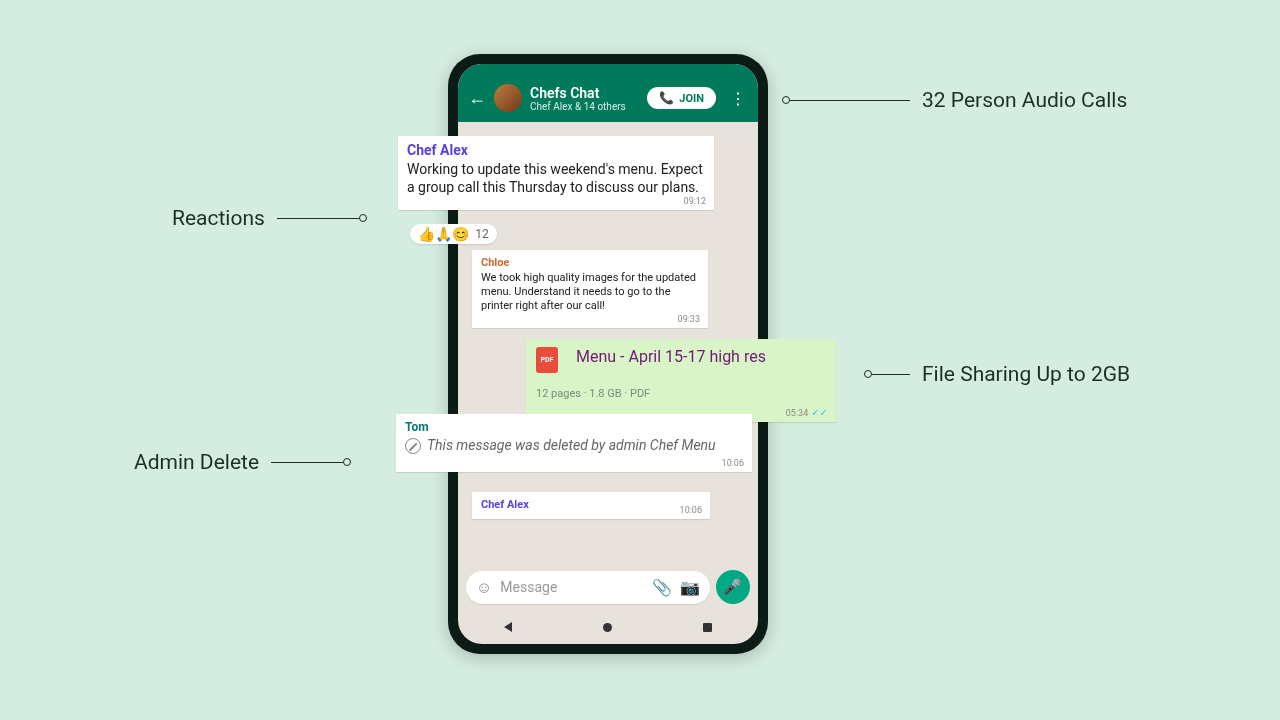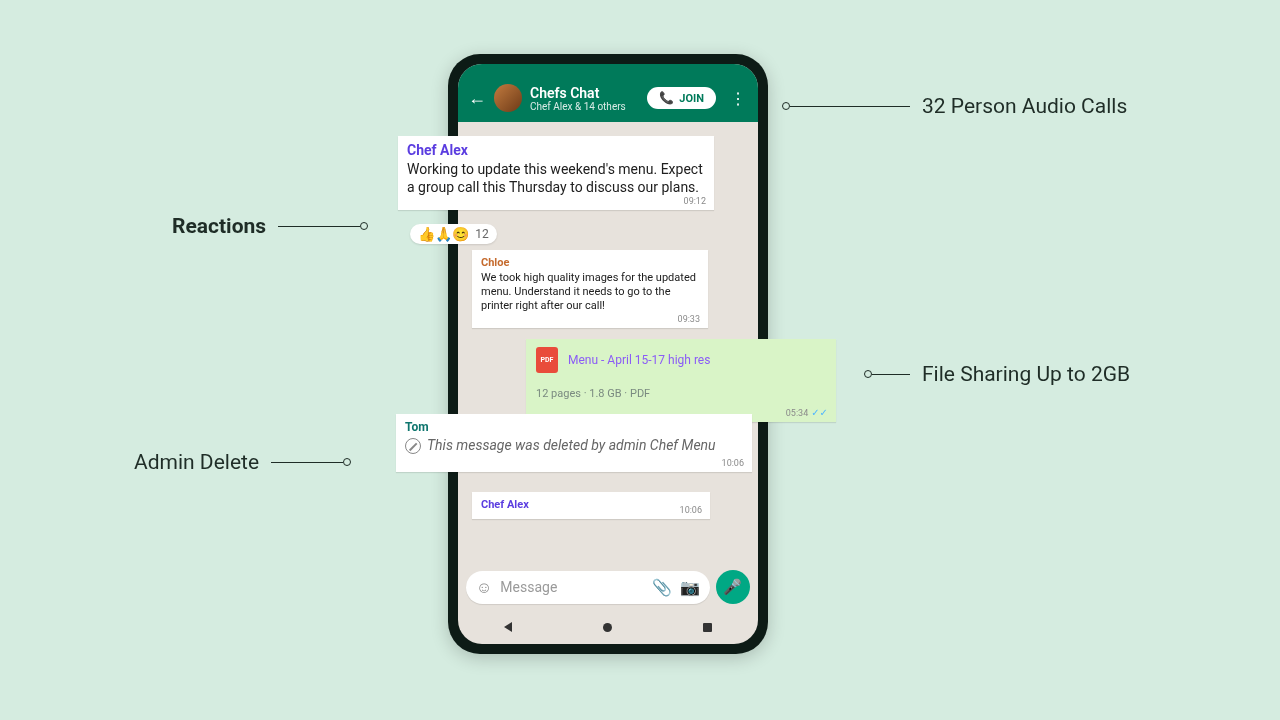--- a/index.html
+++ b/index.html
@@ -120,27 +120,27 @@
   .reactions-row .count { font-size: 12px; color: #666; margin-left: 2px; }
 
   .msg2 { left: 14px; top: 126px; width: 236px; }
   .msg2 .sender { color: #c56b2e; font-size: 11px; }
   .msg2 .body { font-size: 11px; line-height: 1.25; padding-bottom: 10px; }
 
   .file-bubble {
     left: 68px; top: 215px; width: 310px;
     padding: 8px 10px 22px;
   }
-  .file-row { display: flex; align-items: center; gap: 10px; }
+  .file-row { display: flex; align-items: flex-start; gap: 18px; }
   .pdf-icon {
     width: 22px; height: 26px; background: #e94c3b; border-radius: 3px;
     display: flex; align-items: center; justify-content: center;
     color: #fff; font-size: 7px; font-weight: 700;
   }
-  .file-name { font-size: 12px; color: #8b5cf6; }
+  .file-name { font-size: 16px; color: #701a75; }
   .file-meta { font-size: 11px; color: #7a8a80; margin-top: 14px; }
 
   .deleted { left: -62px; top: 290px; width: 356px; }
   .deleted .sender { color: #0f766e; font-size: 12px; }
   .deleted .body {
     font-style: italic; color: #666; font-size: 14px; line-height: 1.3;
     display: flex; align-items: flex-start; gap: 6px; padding-bottom: 12px;
   }
   .no-icon {
     width: 16px; height: 16px; border: 1.5px solid #888; border-radius: 50%;
@@ -182,32 +182,32 @@
     color: #333; font-size: 12px;
     border-radius: 0 0 24px 24px;
   }
   .nav-tri { width:0; height:0; border-top:5px solid transparent; border-bottom:5px solid transparent; border-right:8px solid #333; }
   .nav-circle { width: 9px; height: 9px; background: #333; border-radius: 50%; }
   .nav-square { width: 9px; height: 9px; background: #333; border-radius: 1px; }
 </style>
 </head>
 <body>
 
-<div class="annotation" style="left:172px; top:214px;font-weight:bold;">
+<div class="annotation" style="left:172px; top:206px;">
   <span>Reactions</span>
   <div class="ann-line" style="width:82px; margin-left:12px;"></div>
   <div class="ann-dot"></div>
 </div>
 <div class="annotation" style="left:134px; top:450px;">
   <span>Admin Delete</span>
   <div class="ann-line" style="width:72px; margin-left:12px;"></div>
   <div class="ann-dot"></div>
 </div>
 
-<div class="annotation" style="left:782px; top:94px;">
+<div class="annotation" style="left:782px; top:88px;">
   <div class="ann-dot"></div>
   <div class="ann-line" style="width:120px; margin-right:12px;"></div>
   <span>32 Person Audio Calls</span>
 </div>
 <div class="annotation" style="left:864px; top:362px;">
   <div class="ann-dot"></div>
   <div class="ann-line" style="width:38px; margin-right:12px;"></div>
   <span>File Sharing Up to 2GB</span>
 </div>
 

